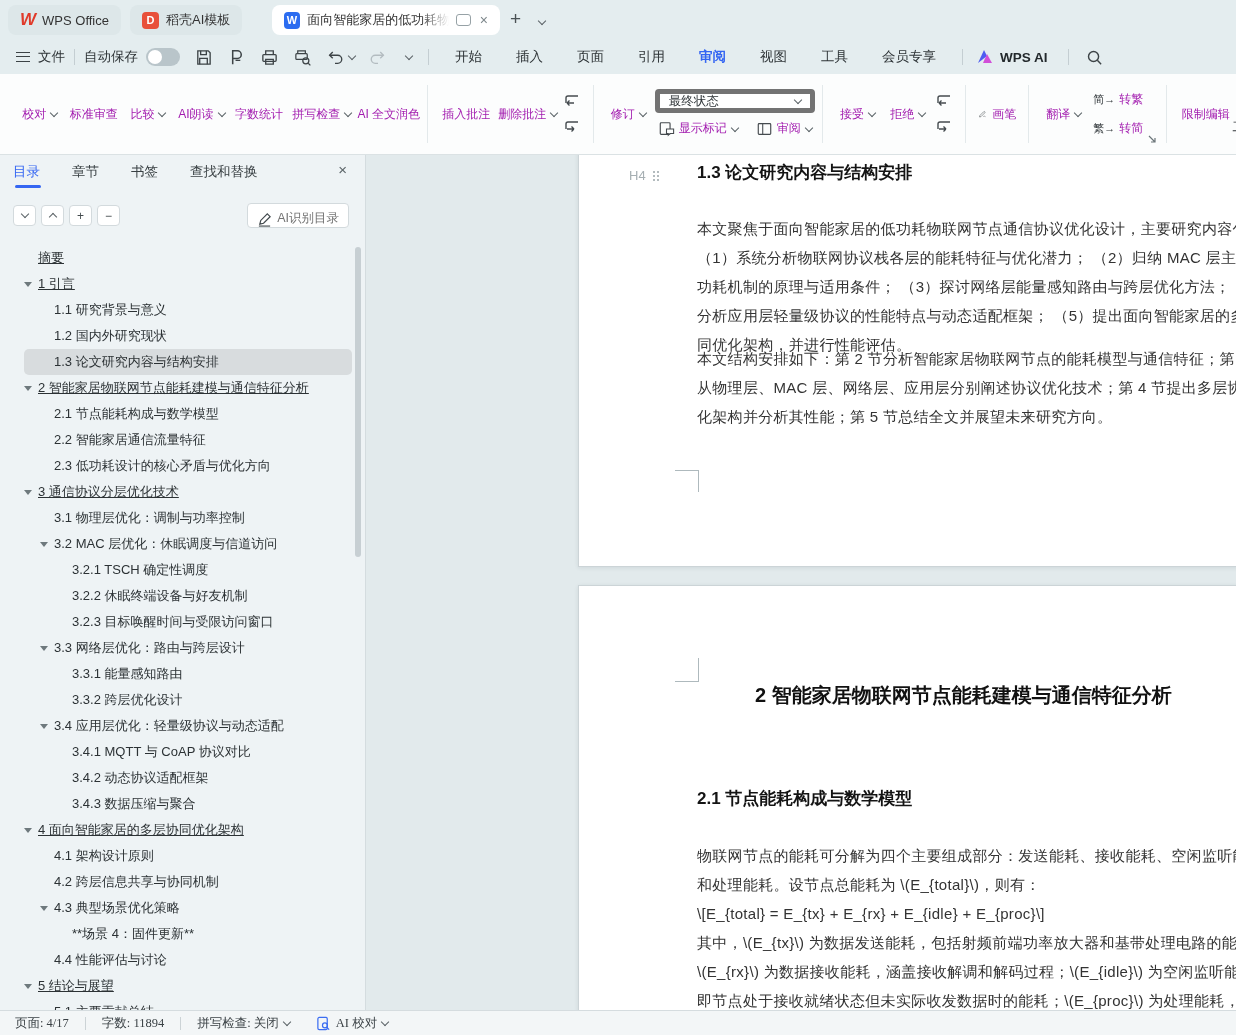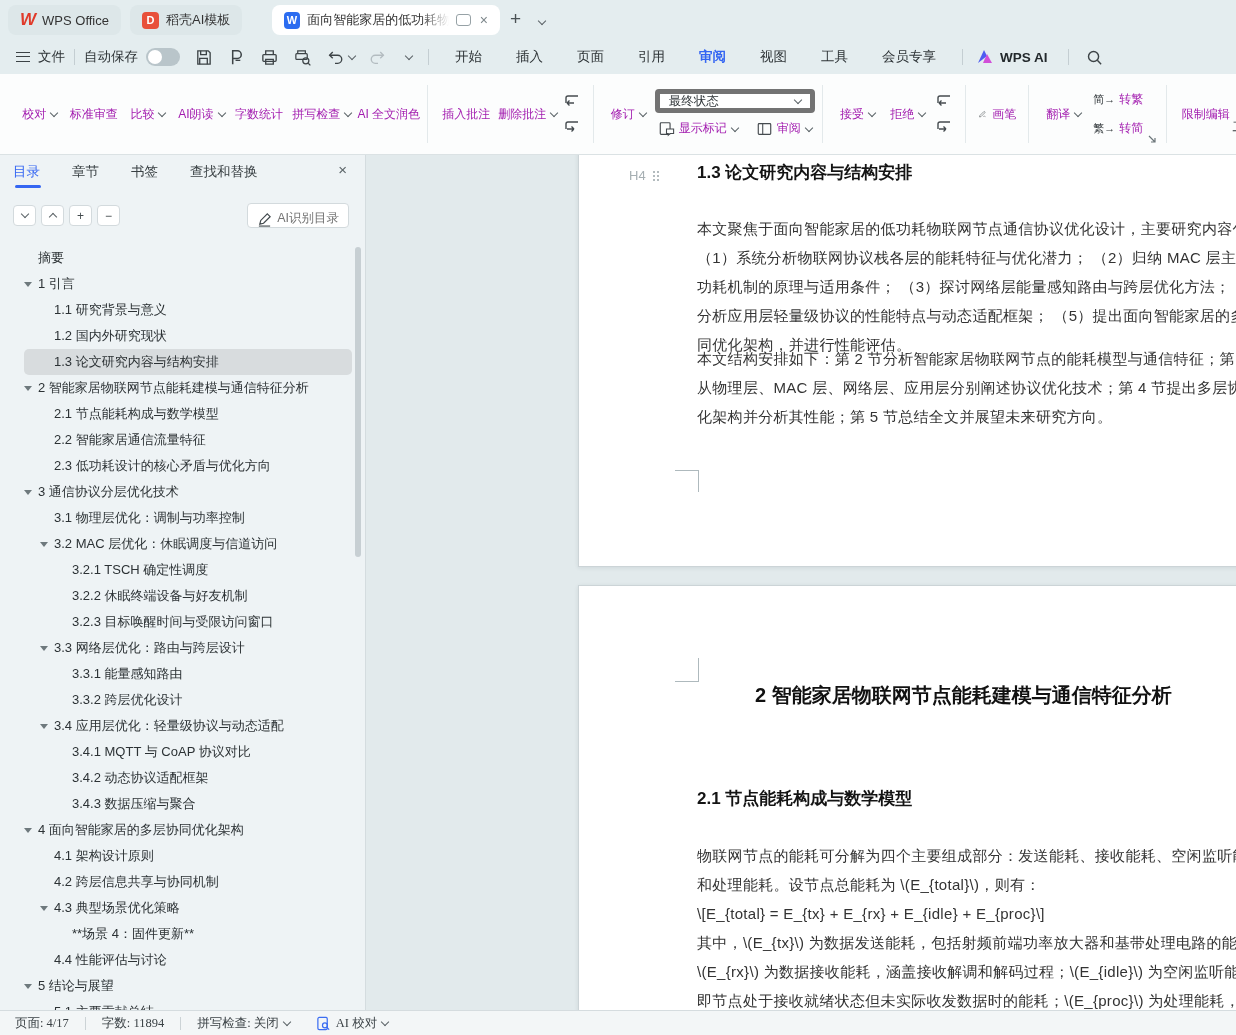--- a/index.html
+++ b/index.html
@@ -73,21 +73,21 @@
   .aibtn { position:absolute; right:16px; top:48px; height:25px; background:#fff; border:1px solid #d3dadd;
            border-radius:4px; display:flex; align-items:flex-end; gap:5px; padding:0 9px; font-size:12.5px; color:#737373; }
   #toclist { position:absolute; left:0; top:90px; width:360px; }
   .toc-item { height:26px; margin-left:24px; width:328px; display:flex; align-items:center;
               font-size:13px; color:#2c3235; border-radius:5px; white-space:nowrap; overflow:hidden; }
   .toc-item.selected { background:#d8dcde; }
   .tarrow { width:14px; flex:none; display:none; }
   .tarrow::before { content:''; display:block; width:0; height:0; border-left:4px solid transparent;
                     border-right:4px solid transparent; border-top:5px solid #6e797d; }
   .toc-item.has-arrow .tarrow { display:block; }
-  .toc-item.lvl0 { padding-left:0; }
+  .toc-item.lvl0 { padding-left:0;text-decoration:underline; }
   .toc-item.lvl0:not(.has-arrow) { padding-left:14px; }
   .toc-item.lvl1 { padding-left:30px; }
   .toc-item.lvl1.has-arrow { padding-left:16px; }
   .toc-item.lvl2 { padding-left:48px; }
   #sscroll { position:absolute; right:4px; top:92px; width:6px; height:310px; border-radius:3px; background:#c7cfd3; }
 
   
   #canvas { position:absolute; left:366px; top:155px; width:870px; height:855px; background:#e2eaec; overflow:hidden; }
   .page { position:absolute; left:212px; width:710px; background:#fff; border:1px solid #ccd4d7;
           box-shadow:0 1px 4px rgba(40,60,70,.10); }

